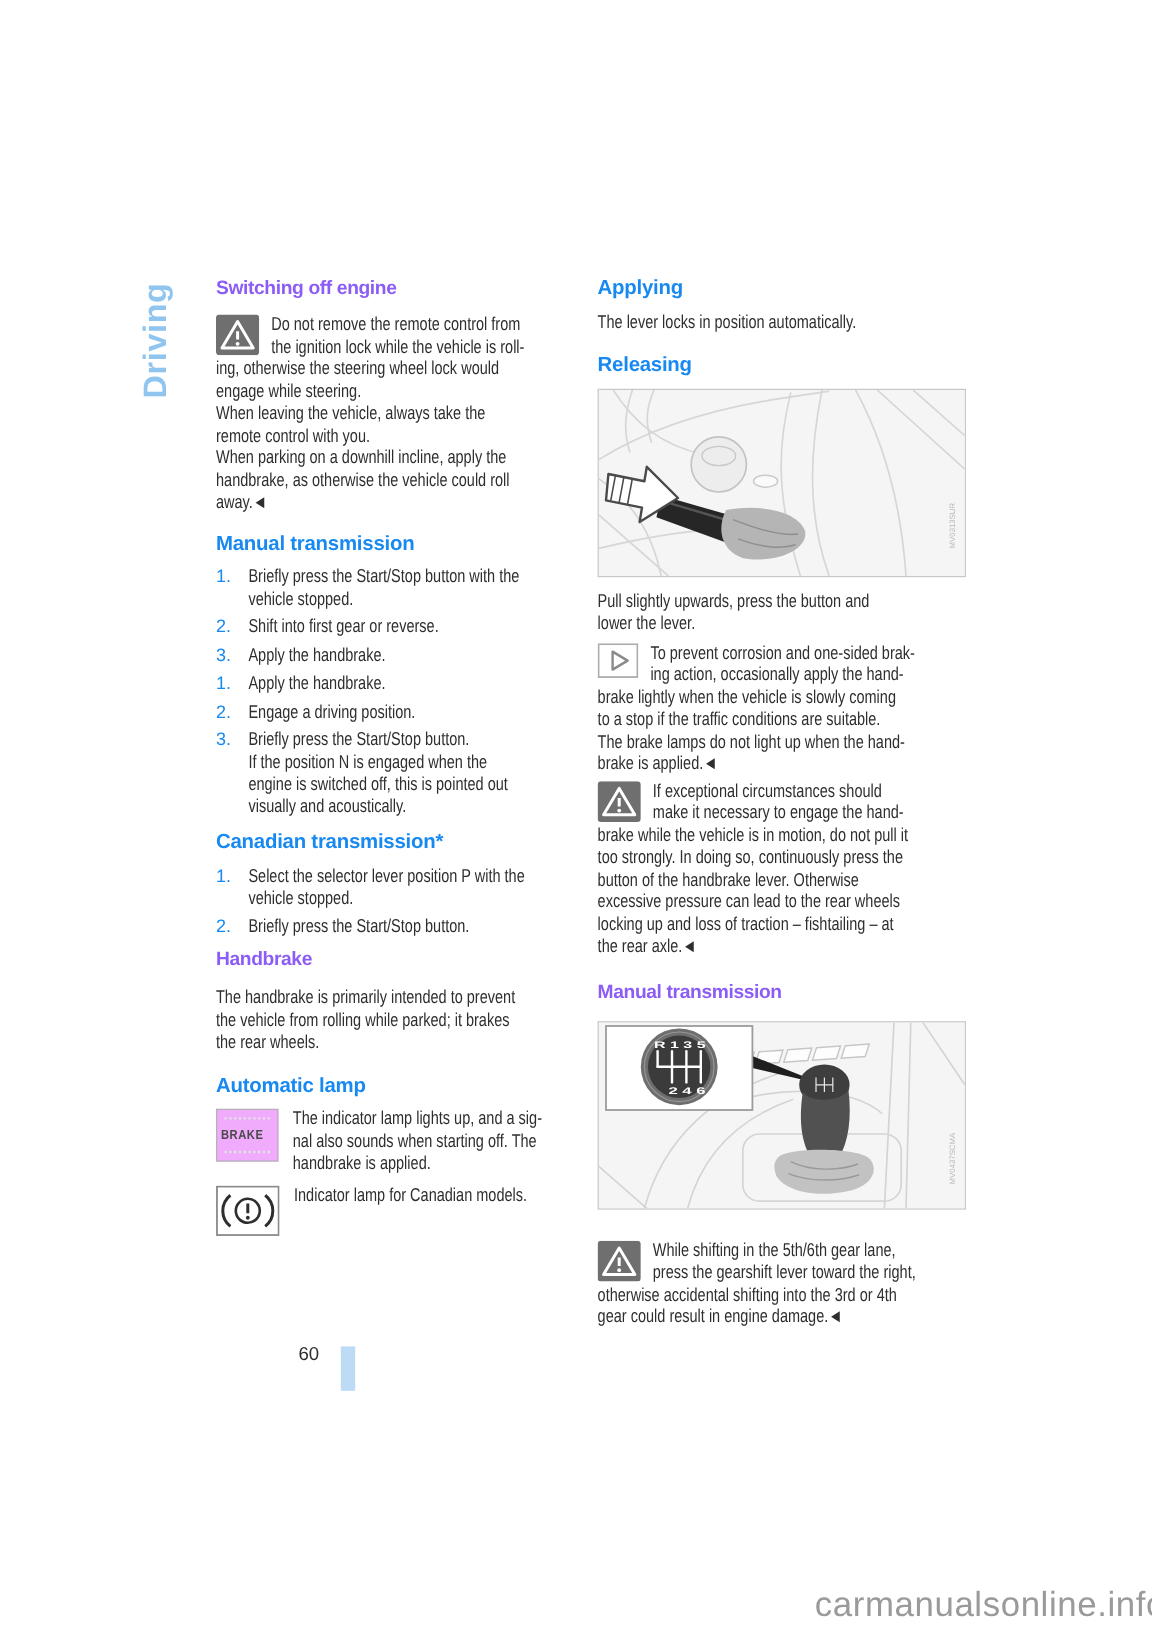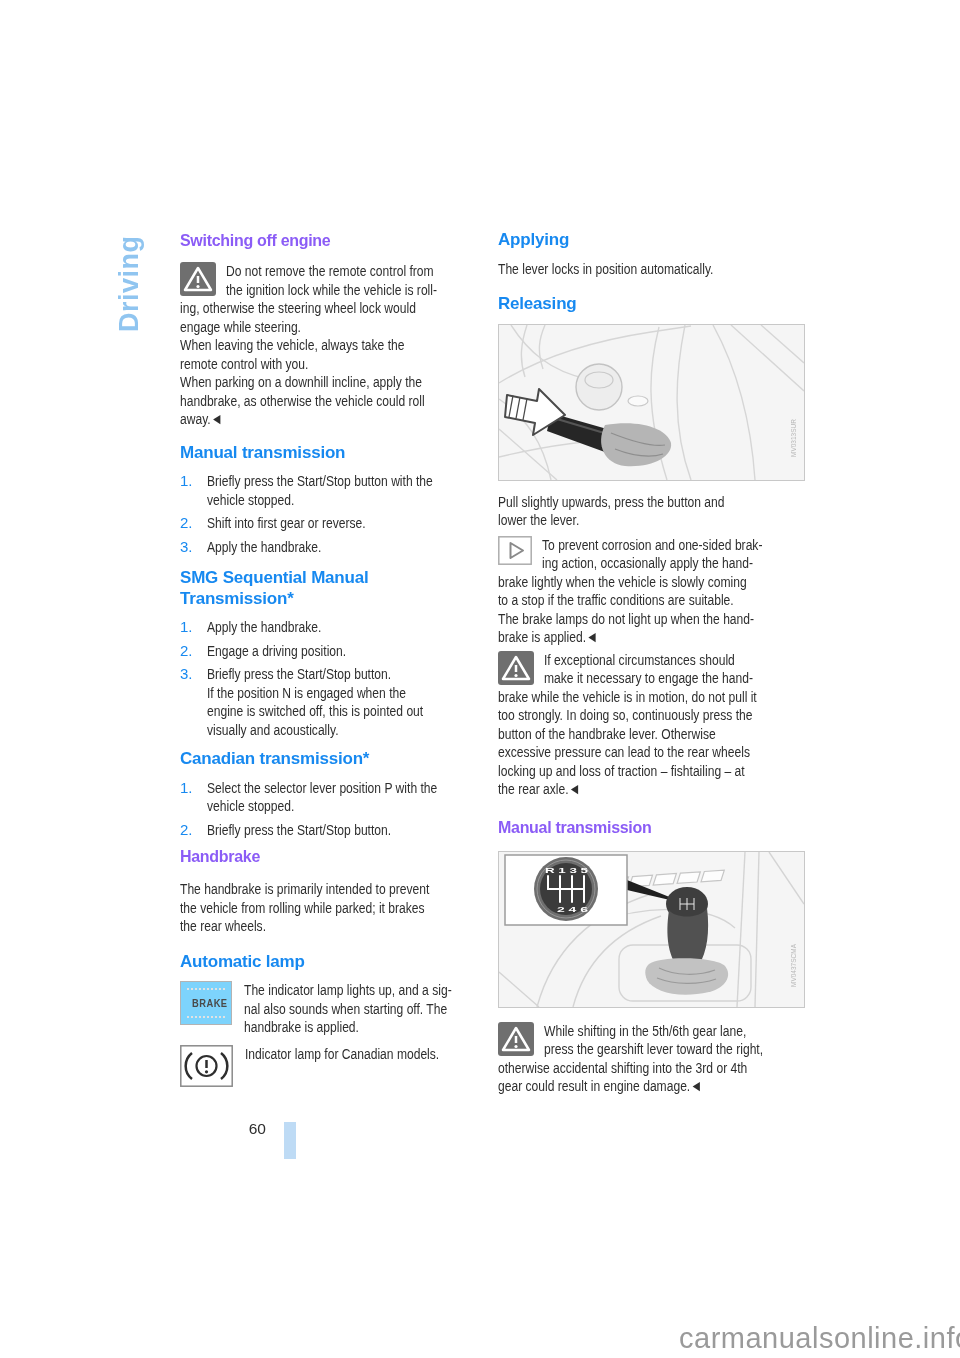--- a/index.html
+++ b/index.html
@@ -33,33 +33,33 @@
   .ipara{margin:0;}
   .ipara .rest{margin-top:0;}
 
   ol.steps{list-style:none;margin:0;padding:0;}
   li.step{display:flex;margin:0 0 5px 0;}
   li.step .num{flex:none;width:27px;color:#1789f0;font-size:15px;}
   li.step .txt{flex:none;}
 
   .iconrow{display:flex;gap:12px;align-items:flex-start;margin-bottom:8px;}
   .brakebox{
-    flex:none;width:50px;height:42px;border:1.5px solid #b3b3b3;background:#7dd3fc;
-    display:flex;align-items:center;justify-content:flex-end;position:relative;
+    flex:none;width:50px;height:42px;border:1.5px solid #b3b3b3;background:#f0abfc;
+    display:flex;align-items:center;justify-content:flex-start;position:relative;
   }
   .brakebox:before,.brakebox:after{
     content:"";position:absolute;left:6px;right:6px;height:0;border-top:2px dotted #e2e2e2;
   }
   .brakebox:before{top:6px;} .brakebox:after{bottom:6px;}
   .brakebox span{font-size:11px;font-weight:bold;color:#4a4a4a;transform:scaleX(0.85);letter-spacing:0.5px;}
 
   figure{margin:0;}
   .fig{display:block;border:1px solid #c8c8c8;background:#f5f5f5;}
   .fig-wrap{margin:0 0 0 0;}
-  .mt12{margin-top:12px;} .mt14{margin-top:14px;} .mt16{margin-top:16px;} .mt4{margin-top:4px;} .mt6{margin-top:6px;} .mt10{margin-top:10px;}
+  .mt12{margin-top:12px;} .mt14{margin-top:26px;} .mt16{margin-top:16px;} .mt4{margin-top:4px;} .mt6{margin-top:6px;} .mt10{margin-top:10px;}
   .mt2{margin-top:2px;}
 
   .pagenum{
     position:absolute;left:196px;top:1120px;width:100px;
     display:flex;justify-content:flex-end;align-items:flex-start;gap:18px;
     font-size:15.5px;color:#2e2e2e;
   }
   .pagenum .bar{width:12px;height:37px;background:#bedbf5;margin-top:2px;}
 
   .watermark{
@@ -107,22 +107,20 @@
       <li class="step">
         <span class="num">2.</span>
         <span class="txt">Shift into first gear or reverse.</span>
       </li>
       <li class="step">
         <span class="num">3.</span>
         <span class="txt">Apply the handbrake.</span>
       </li>
     </ol>
 
-    <h2 class="mt12">SMG Sequential Manual
-Transmission*</h2>
     <ol class="steps">
       <li class="step">
         <span class="num">1.</span>
         <span class="txt">Apply the handbrake.</span>
       </li>
       <li class="step">
         <span class="num">2.</span>
         <span class="txt">Engage a driving position.</span>
       </li>
       <li class="step">

